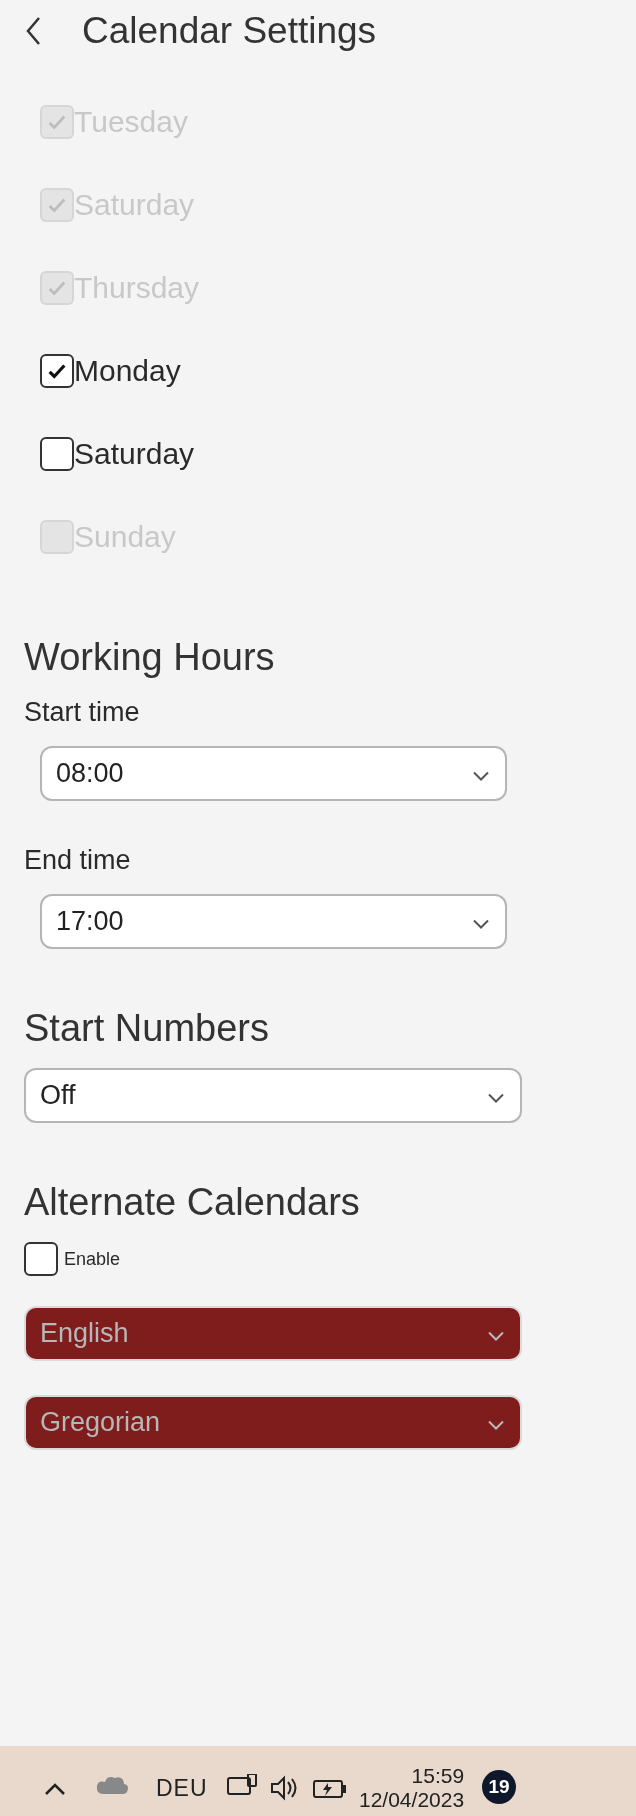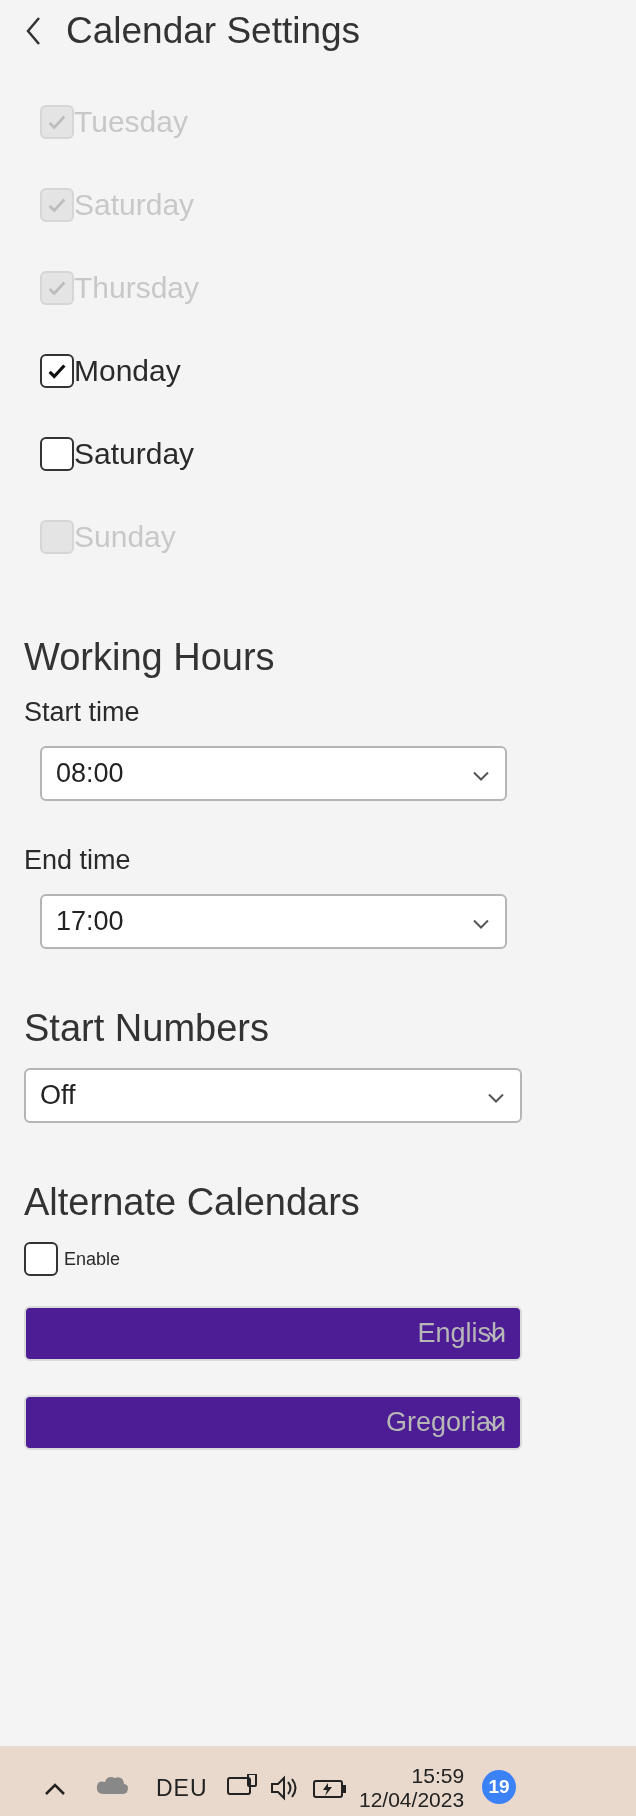--- a/index.html
+++ b/index.html
@@ -9,21 +9,21 @@
     background: #f4f4f4;
     color: #222;
     position: relative;
   }
 
   
   .header {
     display: flex;
     align-items: center;
     padding: 10px 22px 10px 24px;
-    gap: 22px;
+    gap: 38px;
   }
   .back-chevron svg { display: block; }
   .page-title {
     font-size: 37px;
     font-weight: 300;
     color: #333;
   }
 
   
   .content {
@@ -77,42 +77,41 @@
     font-size: 27px;
     color: #2a2a2a;
     margin-top: 14px;
     margin-bottom: 18px;
   }
 
   
   .combo {
     background: #fff;
     border: 2px solid #b5b5b5;
-    border-radius: 6px;
+    border-radius: 12px;
     height: 55px;
     display: flex;
     align-items: center;
     padding: 0 14px;
     position: relative;
     font-size: 27px;
     color: #222;
   }
   .combo .chev {
     position: absolute;
     right: 14px;
     top: 50%;
     transform: translateY(-50%);
   }
   .combo.narrow { width: 467px; margin-left: 16px; }
   .combo.full   { width: 498px; }
   .combo.disabled {
-    background: #4c1d95;
+    background: #7f1d1d;
     border-color: #dadada;
     color: #b7b7b7;
-    justify-content: flex-end;
   }
 
   
   .enable-row {
     display: flex;
     align-items: center;
     gap: 6px;
     margin-top: 8px;
     margin-bottom: 30px;
   }
@@ -157,21 +156,21 @@
   .tray-chevron { position:absolute; left:42px; bottom:18px; }
   .tray-cloud   { position:absolute; left:94px;  bottom:16px; }
   .tray-lang    { position:absolute; left:156px; bottom:14px; font-size:23px; letter-spacing:1px; }
   .tray-keyboard{ position:absolute; left:226px; bottom:14px; }
   .tray-speaker { position:absolute; left:270px; bottom:14px; }
   .tray-battery { position:absolute; left:312px; bottom:16px; }
   .tray-clock   { position:absolute; left:359px; bottom:4px; text-align:right; font-size:21px; line-height:24px; }
   .tray-notif   { position:absolute; left:482px; bottom:12px; }
   .notif-badge {
     width:34px; height:34px; border-radius:50%;
-    background:#3b82f6; color:#fff;
+    background:#0f172a; color:#fff;
     display:flex; align-items:center; justify-content:center;
     font-size:19px; font-weight:600;
   }
 </style>
 </head>
 <body>
 
 <div class="header">
   <div class="back-chevron">
     <svg width="20" height="32" viewBox="0 0 20 32">

